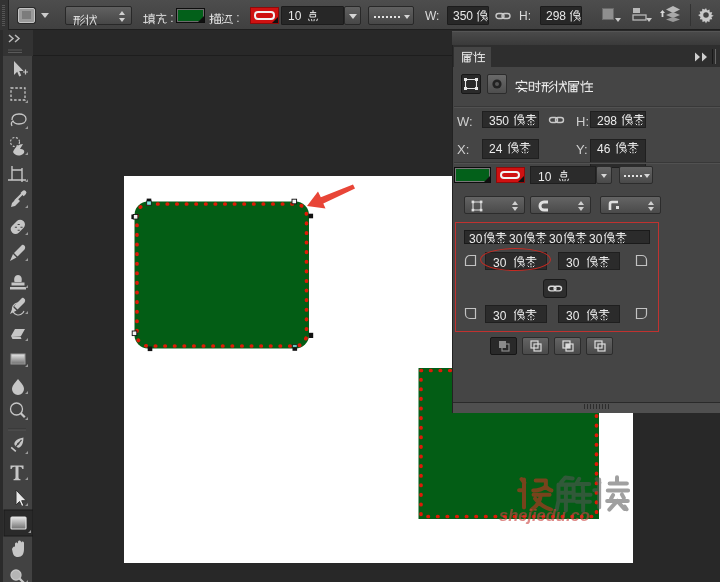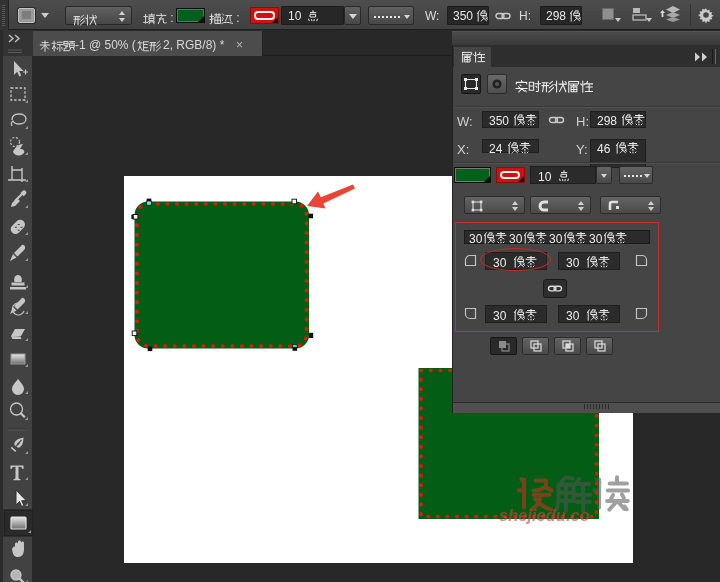--- a/index.html
+++ b/index.html
@@ -93,37 +93,20 @@
         </g>
 <g id="g-du">
           <path d="M1.8 1 2.7 2.2 M1 4.6H2.6V10.2 2.6 10.2 1.1 9.3 M8.4 .4V2.3 M6 2.4H11.6 M5.4 4.7H12 M7.1 6.2 6.5 7.3 M10 6 10.6 7.1 M5.2 8.1H11.9 M8.5 8.1 5.9 10.9 M8.5 8.1 10.8 10.7 M10.9 9.9 11.5 10.8"></path>
         </g>
 
 </defs>
 </svg>
 
 <div id="docarea">
   <div id="tabbar"></div>
-  <div id="tab">
-        <span style="position:absolute;left:6px;top:3px"><svg class="cjk" width="12" height="12" viewBox="0 0 12 12" style="stroke:#d8d8d8">
-            <use href="#g-wei"></use>
-          </svg><svg class="cjk" width="12" height="12" viewBox="0 0 12 12" style="stroke:#d8d8d8">
-            <use href="#g-biao"></use>
-          </svg><svg class="cjk" width="12" height="12" viewBox="0 0 12 12" style="stroke:#d8d8d8">
-            <use href="#g-ti"></use>
-          </svg></span>
-        <span style="position:absolute;left:42px;top:8px;font-size:12px;line-height:12px">-1 @ 50% (</span>
-        <span style="position:absolute;left:104px;top:3px"><svg class="cjk" width="12" height="12" viewBox="0 0 12 12" style="stroke:#d8d8d8">
-            <use href="#g-ju"></use>
-          </svg><svg class="cjk" width="12" height="12" viewBox="0 0 12 12" style="stroke:#d8d8d8">
-            <use href="#g-xing"></use>
-          </svg></span>
-        <span style="position:absolute;left:130px;top:8px;font-size:12px;line-height:12px"> 2, RGB/8) *</span>
-        <span style="position:absolute;left:203px;top:8px;color:#b4b4b4;font-size:12px;line-height:12px">×</span>
-      </div>
   <div id="page"></div>
   <svg class="abs" style="left:380px;top:335px" width="222" height="190" viewBox="0 0 222 190">
     <rect x="5.5" y="3" width="180.5" height="151" fill="#035d15"></rect>
     <rect x="8" y="5.5" width="175.5" height="146" fill="none" stroke="#dd1a07" stroke-width="3.7" stroke-dasharray="0.4 9.2" stroke-linecap="round"></rect>
     <g fill="none" stroke-width="1.3" stroke-linecap="round" stroke-linejoin="round" transform="translate(103,111) scale(3.08)">
           <use href="#g-she" stroke="#c03420" stroke-opacity="0.62"></use>
           <use href="#g-jie" x="12.2" stroke="#555" stroke-opacity="0.56"></use>
           <use href="#g-du" x="24.4" stroke="#555" stroke-opacity="0.56"></use>
         </g>
     <text x="86" y="156" font-size="16.5" font-style="italic" font-weight="bold" fill="#cc4440" fill-opacity="0.62" font-family="Liberation Sans,sans-serif">shejiedu.co</text>
@@ -362,21 +345,21 @@
   <div class="pin" style="left:137px;top:66px;width:56px;height:17px">
         <span style="position:absolute;left:6px;top:2px;font-size:12px">298 </span>
         <svg class="cjk" width="12" height="12" viewBox="0 0 12 12" style="position:absolute;left:30px;top:2px;stroke:#ececec">
           <use href="#g-xiang"></use>
         </svg>
         <svg class="cjk" width="12" height="12" viewBox="0 0 12 12" style="position:absolute;left:42px;top:2px;stroke:#ececec">
           <use href="#g-su"></use>
         </svg>
       </div>
   <span class="plbl" style="left:4px;top:97px;font-size:13px">X:</span>
-  <div class="pin" style="left:29px;top:94px;width:57px;height:14px">
+  <div class="pin" style="left:29px;top:94px;width:57px;height:20px">
         <span style="position:absolute;left:6px;top:2px;font-size:12px">24 </span>
         <svg class="cjk" width="12" height="12" viewBox="0 0 12 12" style="position:absolute;left:24px;top:2px;stroke:#ececec">
           <use href="#g-xiang"></use>
         </svg>
         <svg class="cjk" width="12" height="12" viewBox="0 0 12 12" style="position:absolute;left:36px;top:2px;stroke:#ececec">
           <use href="#g-su"></use>
         </svg>
       </div>
   <span class="plbl" style="left:123px;top:97px;font-size:13px">Y:</span>
   <div class="pin" style="left:137px;top:94px;width:56px;height:29px">

